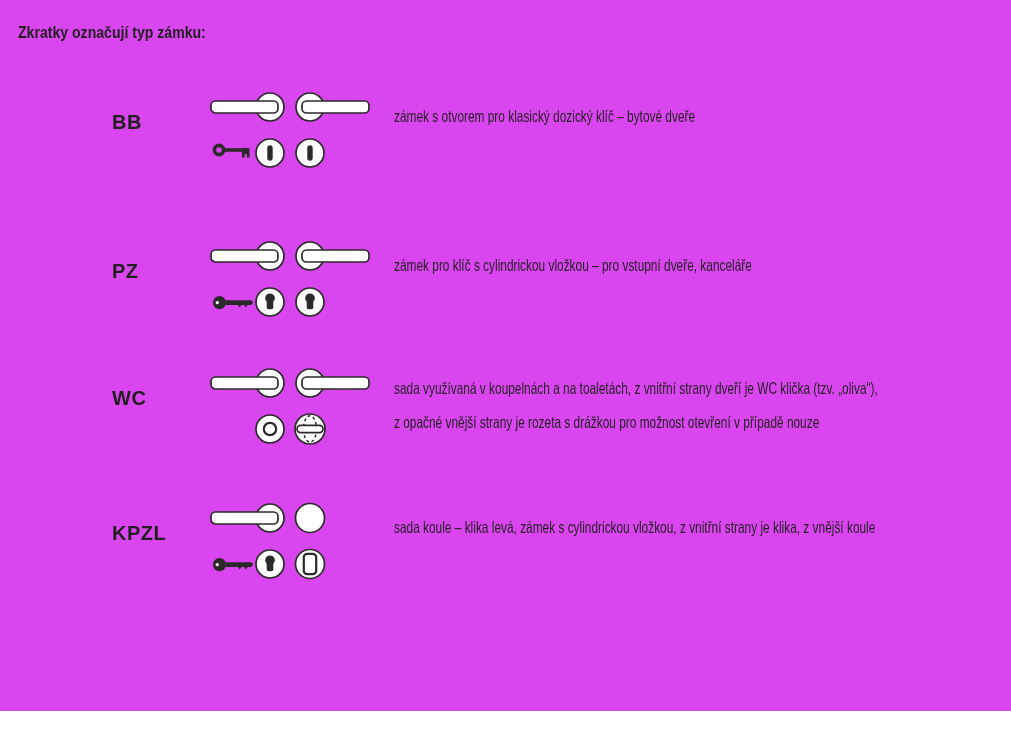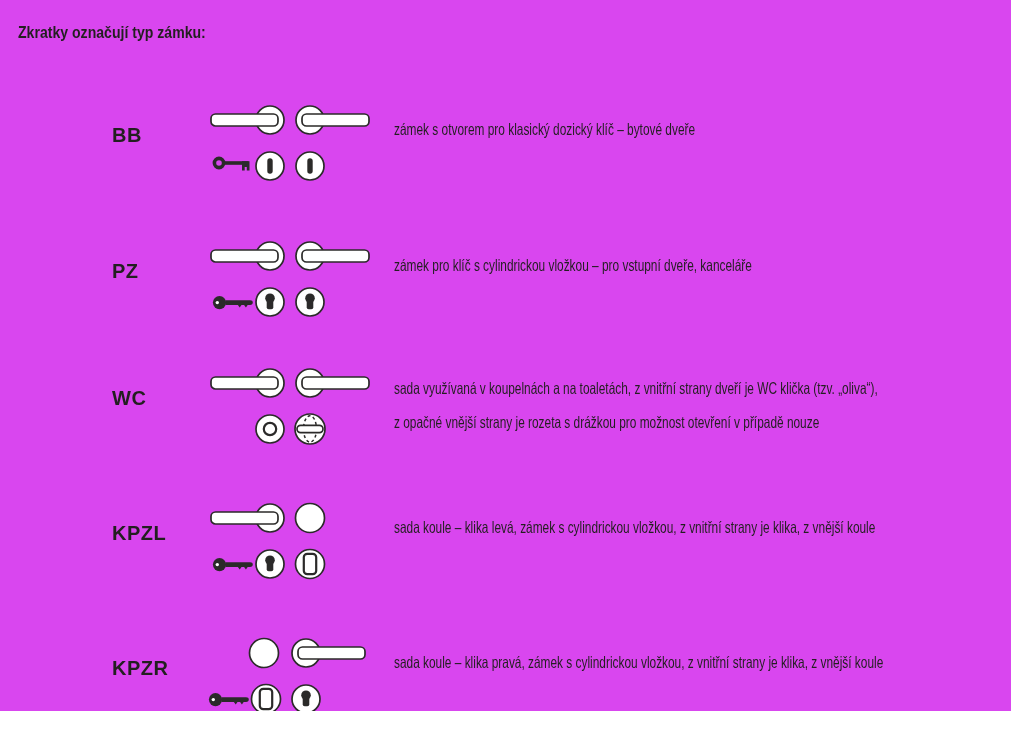--- a/index.html
+++ b/index.html
@@ -68,21 +68,21 @@
       <circle cx="5.3" cy="12.6" r="1.7" fill="#ffffff"></circle>
       <path class="ink" d="M13.5 10.2 H38 q2.8 0 2.8 2.4 q0 2.4 -2.8 2.4 h-2.3 l-1.8 2.6 -1.8 -2.6 h-2.6 l-1.8 2.6 -1.8 -2.6 H13.5 z"></path>
     </symbol>
   </defs>
 </svg>
 
 <div class="page">
 
   <div class="title">Zkratky označují typ zámku:</div>
 
-  <div class="row" style="top:104px">
+  <div class="row" style="top:91px">
     <div class="abbr">BB</div>
     <svg class="icons" width="172" height="84">
       <use href="#sym-handle-left" x="6" y="0" width="90" height="32"></use>
       <use href="#sym-handle-right" x="76" y="0" width="90" height="32"></use>
       <use href="#sym-key-bb" x="8" y="48" width="50" height="26"></use>
       <use href="#sym-rosette-bb" x="50" y="46" width="32" height="32"></use>
       <use href="#sym-rosette-bb" x="90" y="46" width="32" height="32"></use>
     </svg>
     <div class="desc">zámek s otvorem pro klasický dozický klíč – bytové dveře</div>
   </div>
@@ -116,25 +116,14 @@
     <svg class="icons" width="172" height="84">
       <use href="#sym-handle-left" x="6" y="0" width="90" height="32"></use>
       <use href="#sym-handle-right" x="76" y="0" width="90" height="32"></use>
       <use href="#sym-rosette-ring" x="50" y="46" width="32" height="32"></use>
       <use href="#sym-rosette-oliva" x="89" y="45" width="34" height="34"></use>
     </svg>
     <div class="desc">sada využívaná v koupelnách a na toaletách, z vnitřní strany dveří je WC klička (tzv. „oliva“),
 z opačné vnější strany je rozeta s drážkou pro možnost otevření v případě nouze</div>
   </div>
 
-  <div class="row" style="top:637px">
-    <div class="abbr">KPZR</div>
-    <svg class="icons" width="172" height="84">
-      <use href="#sym-knob" x="44" y="0" width="32" height="32"></use>
-      <use href="#sym-handle-right" x="72" y="0" width="90" height="32"></use>
-      <use href="#sym-key-pz" x="4" y="50" width="50" height="26"></use>
-      <use href="#sym-rosette-blind" x="46" y="46" width="32" height="32"></use>
-      <use href="#sym-rosette-pz" x="86" y="46" width="32" height="32"></use>
-    </svg>
-    <div class="desc">sada koule – klika pravá, zámek s cylindrickou vložkou, z vnitřní strany je klika, z vnější koule</div>
-  </div>
 
 </div>
 
 </body></html>

